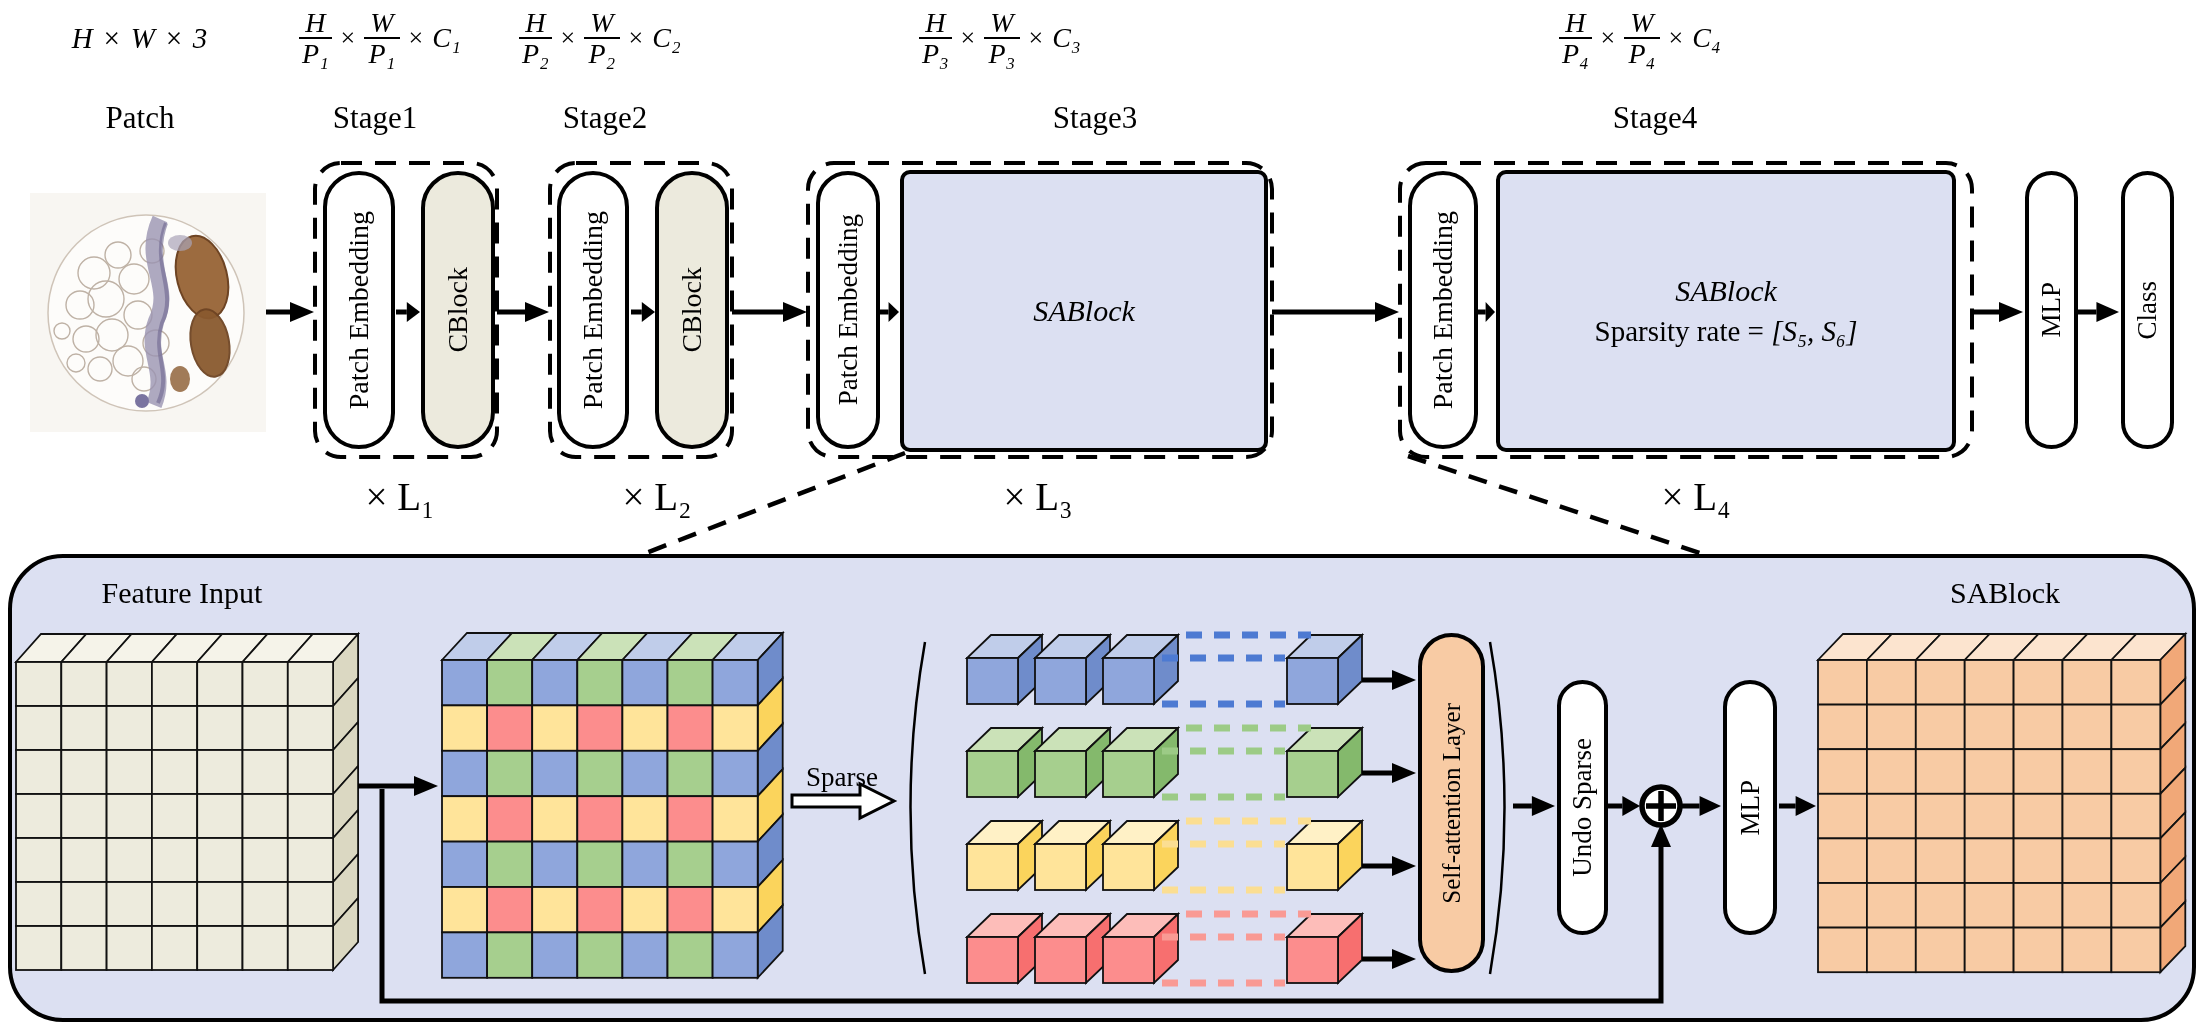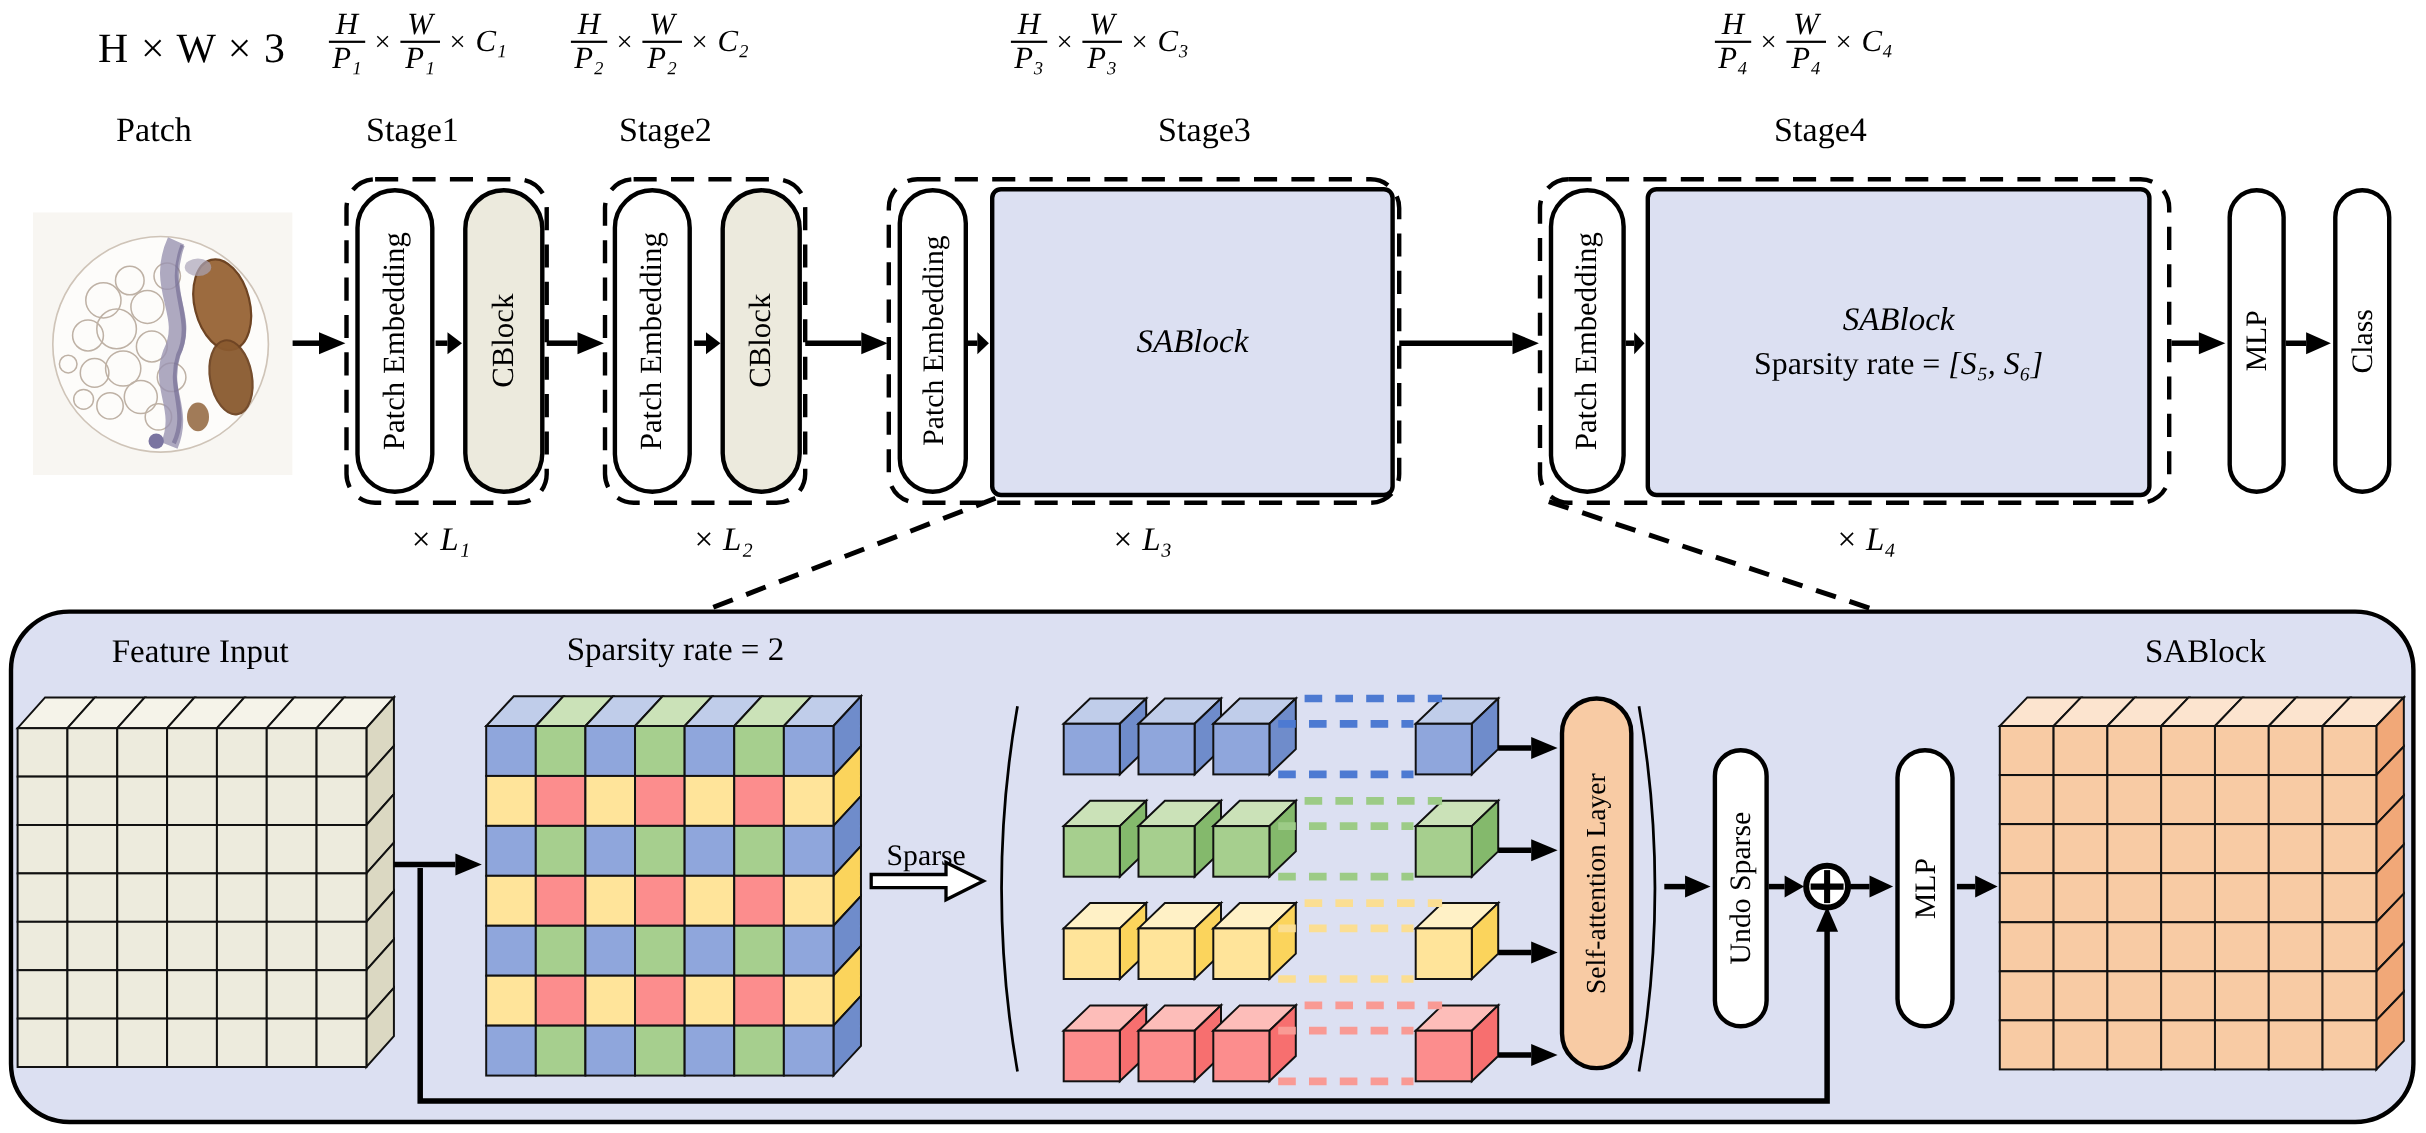--- a/index.html
+++ b/index.html
@@ -2,33 +2,33 @@
 <html><head>
 <meta charset="utf-8">
 <style>
   html,body{margin:0;padding:0;background:#fff;}
   #canvas{position:relative;width:2205px;height:1030px;background:#ffffff;overflow:hidden;
     font-family:"Liberation Serif","DejaVu Serif",serif;color:#000;}
   .abs{position:absolute;}
   .ctr{text-align:center;}
   .it{font-style:italic;}
   .lbl{font-size:31px;}
-  .mathline{font-size:38px;letter-spacing:1px;text-align:right;}
+  .mathline{font-size:29px;font-style:italic;letter-spacing:1px;}
   .frac{display:flex;justify-content:center;align-items:center;gap:9px;font-size:28px;font-style:italic;}
   .fr{display:inline-flex;flex-direction:column;align-items:center;line-height:1.05;}
   .fr .num{padding:0 6px;border-bottom:2.5px solid #000;}
   .times{font-style:normal;font-size:26px;}
   .pill{position:absolute;background:#fff;border:4px solid #000;border-radius:44px;
     display:flex;align-items:center;justify-content:center;box-sizing:border-box;}
   .vt{writing-mode:vertical-rl;transform:rotate(180deg);white-space:nowrap;font-size:28px;}
   .sab{position:absolute;border:4px solid #000;border-radius:10px;box-sizing:border-box;
     display:flex;flex-direction:column;align-items:center;justify-content:center;gap:7px;}
   .sabtitle{font-size:30px;font-style:italic;}
   .sabline{font-size:29px;}
-  .multlbl{font-size:30px;font-style:italic;}
+  .multlbl{font-size:39px;}
   .panel{position:absolute;border:4.5px solid #000;border-radius:55px;box-sizing:border-box;}
   .plabel{font-size:30px;}
 </style>
 </head>
 <body>
 
 <div id="canvas">
 
   <div class="abs ctr mathline" style="left:20px;top:22px;width:240px;">H × W × 3</div>
 
@@ -166,21 +166,20 @@
     </div>
 
   <div class="abs ctr multlbl" style="left:300px;top:474px;width:200px;">× L₁</div>
   <div class="abs ctr multlbl" style="left:557px;top:474px;width:200px;">× L₂</div>
   <div class="abs ctr multlbl" style="left:938px;top:474px;width:200px;">× L₃</div>
   <div class="abs ctr multlbl" style="left:1596px;top:474px;width:200px;">× L₄</div>
 
   <div class="panel" style="left:8px;top:554px;width:2188px;height:468px;background:#DCE0F2;"></div>
 
   <div class="abs ctr plabel" style="left:62px;top:576px;width:240px;">Feature Input</div>
-  <div class="abs ctr plabel" style="left:464px;top:574px;width:300px;">Sparsity rate = 2</div>
   <div class="abs ctr plabel" style="left:1885px;top:576px;width:240px;">SABlock</div>
   <div class="abs ctr" style="left:772px;top:762px;width:140px;font-size:27px;">Sparse</div>
 
   <div class="pill" style="left:1418px;top:633px;width:67px;height:340px;background:#F8CBA4;border-width:4.5px;">
     <span class="vt" style="font-size:25px;">Self-attention Layer</span>
     </div>
   <div class="pill" style="left:1557px;top:680px;width:51px;height:255px;border-width:4.5px;">
     <span class="vt" style="font-size:27px;">Undo Sparse</span>
     </div>
   <div class="pill" style="left:1723px;top:680px;width:54px;height:255px;border-width:4.5px;">

